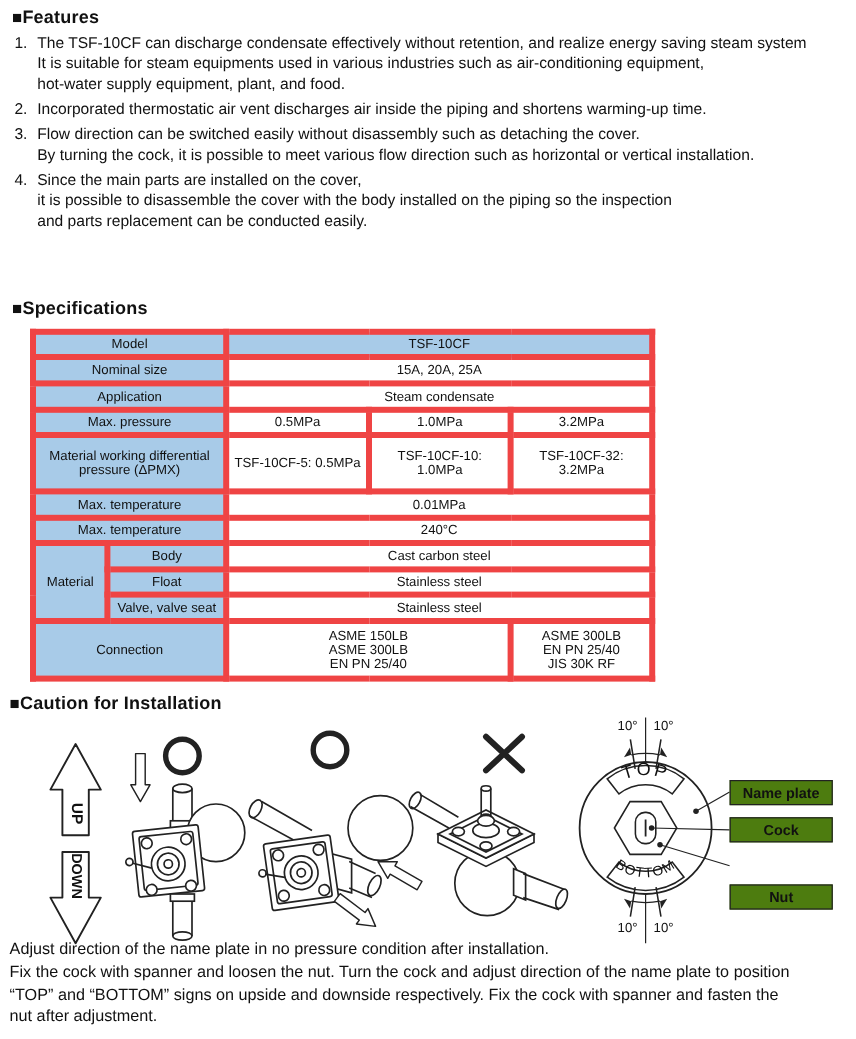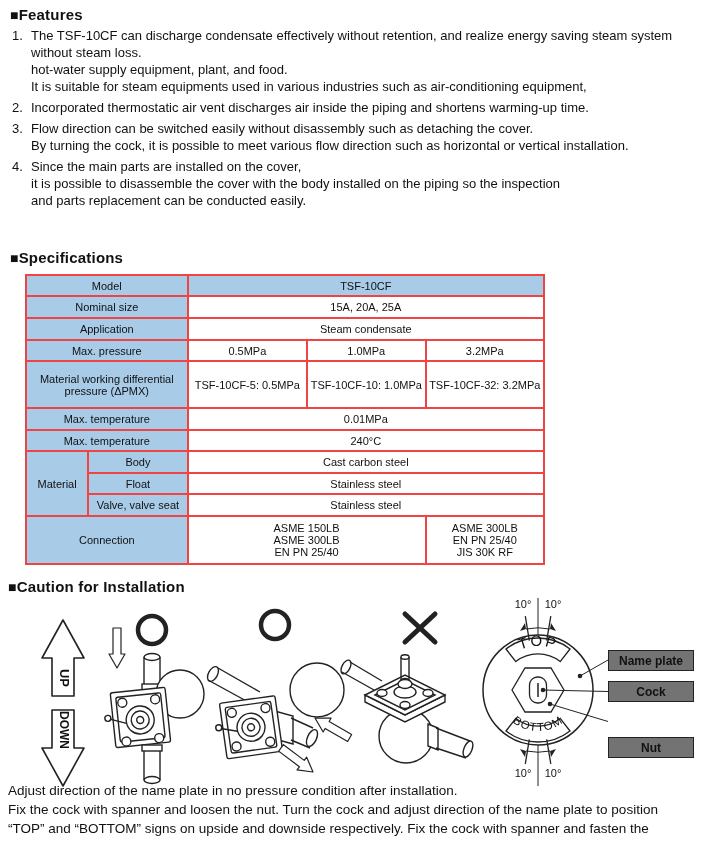--- a/index.html
+++ b/index.html
@@ -19,53 +19,52 @@
   .feat-num { width:19px; flex:none; }
   .feat-lines { flex:1; }
   .line { white-space:nowrap; }
 
   
   table.spec {
     position:absolute; left:25px; top:274px; width:520px;
     border-collapse:collapse; table-layout:fixed;
     border:2px solid #000; font-size:11px; text-align:center;
   }
-  table.spec td { border:2px solid #ef4444; padding:0 2px; vertical-align:middle; }
+  table.spec td { border:5px solid #ef4444; padding:0 2px; vertical-align:middle; }
   table.spec .blue { background:#A8CBE8; }
   tr.h21 { height:21px; } tr.h22 { height:22px; } tr.h47 { height:47px; } tr.h48 { height:48px; }
   tr.sep td { border-top:2px solid #000; }
   td.vsep { border-left:2px solid #000; }
 
   
   .fig { position:absolute; }
   svg text { font-family:"Liberation Sans", sans-serif; fill:#111; }
   .callout {
-    position:absolute; left:608px; width:84px; height:19px; background:#737373;
+    position:absolute; left:608px; width:84px; height:19px; background:#4d7c0f;
     border:1.5px solid #222; display:flex; align-items:center; justify-content:center;
     font-size:12px; font-weight:bold;
   }
 
   
   .footer { position:absolute; left:8px; top:782px; width:704px; font-size:13.5px; line-height:18.8px; }
 </style>
 </head>
 <body>
 
 <div class="page">
 
   <h2 class="sec-heading" style="left:10px; top:6px;"><span class="bullet">■</span><span>Features</span></h2>
 
   <div class="features-list">
     <div class="feat-item">
       <span class="feat-num">1.</span>
       <div class="feat-lines">
         <div class="line">The TSF-10CF can discharge condensate effectively without retention, and realize energy saving steam system</div>
-        <div class="line">without steam loss.</div>
+        <div class="line">It is suitable for steam equipments used in various industries such as air-conditioning equipment,</div>
         <div class="line">hot-water supply equipment, plant, and food.</div>
-        <div class="line">It is suitable for steam equipments used in various industries such as air-conditioning equipment,</div>
       </div>
     </div>
     <div class="feat-item">
       <span class="feat-num">2.</span>
       <div class="feat-lines">
         <div class="line">Incorporated thermostatic air vent discharges air inside the piping and shortens warming-up time.</div>
       </div>
     </div>
     <div class="feat-item">
       <span class="feat-num">3.</span>
@@ -285,15 +284,16 @@
   </svg>
 
   <div class="callout" style="top:650px;">Name plate</div>
   <div class="callout" style="top:681px;">Cock</div>
   <div class="callout" style="top:737px;">Nut</div>
 
   <div class="footer">
     <div class="line">Adjust direction of the name plate in no pressure condition after installation.</div>
     <div class="line">Fix the cock with spanner and loosen the nut. Turn the cock and adjust direction of the name plate to position</div>
     <div class="line">“TOP” and “BOTTOM” signs on upside and downside respectively. Fix the cock with spanner and fasten the</div>
+    <div class="line">nut after adjustment.</div>
   </div>
 
 </div>
 
 </body></html>

